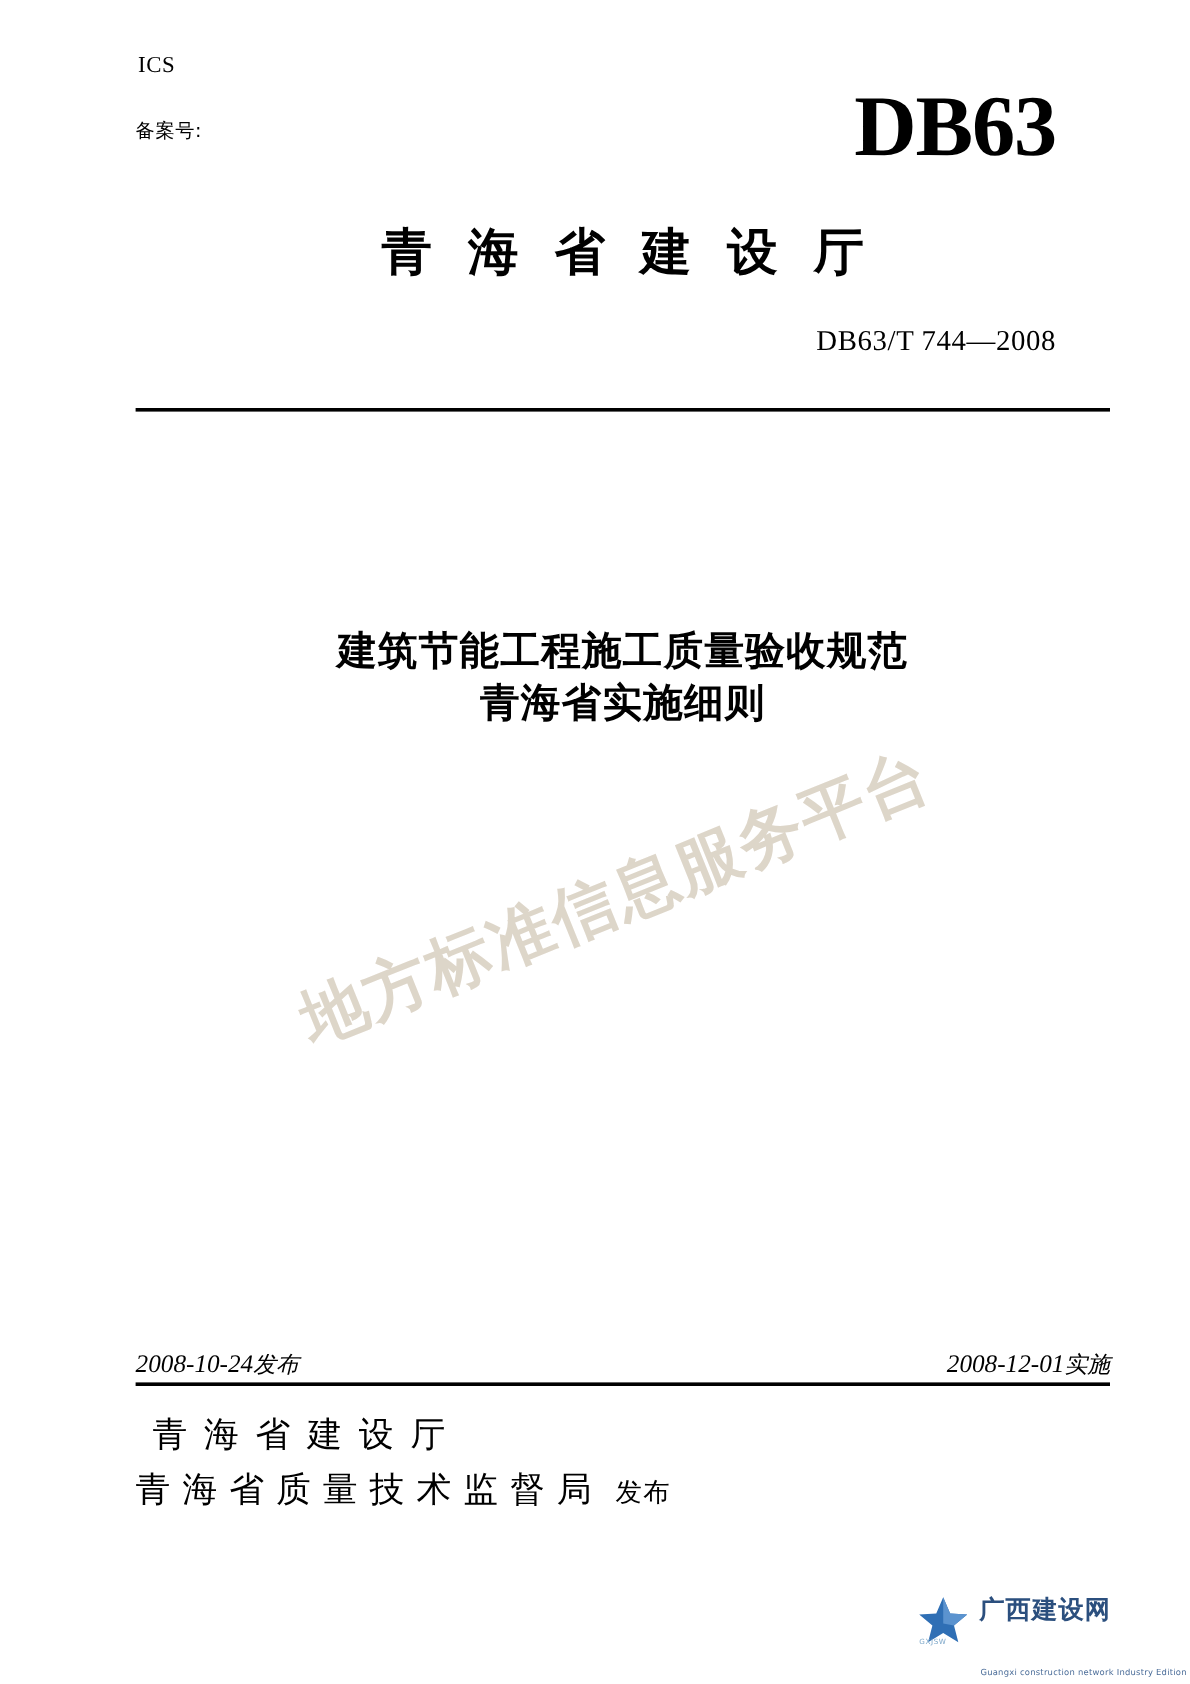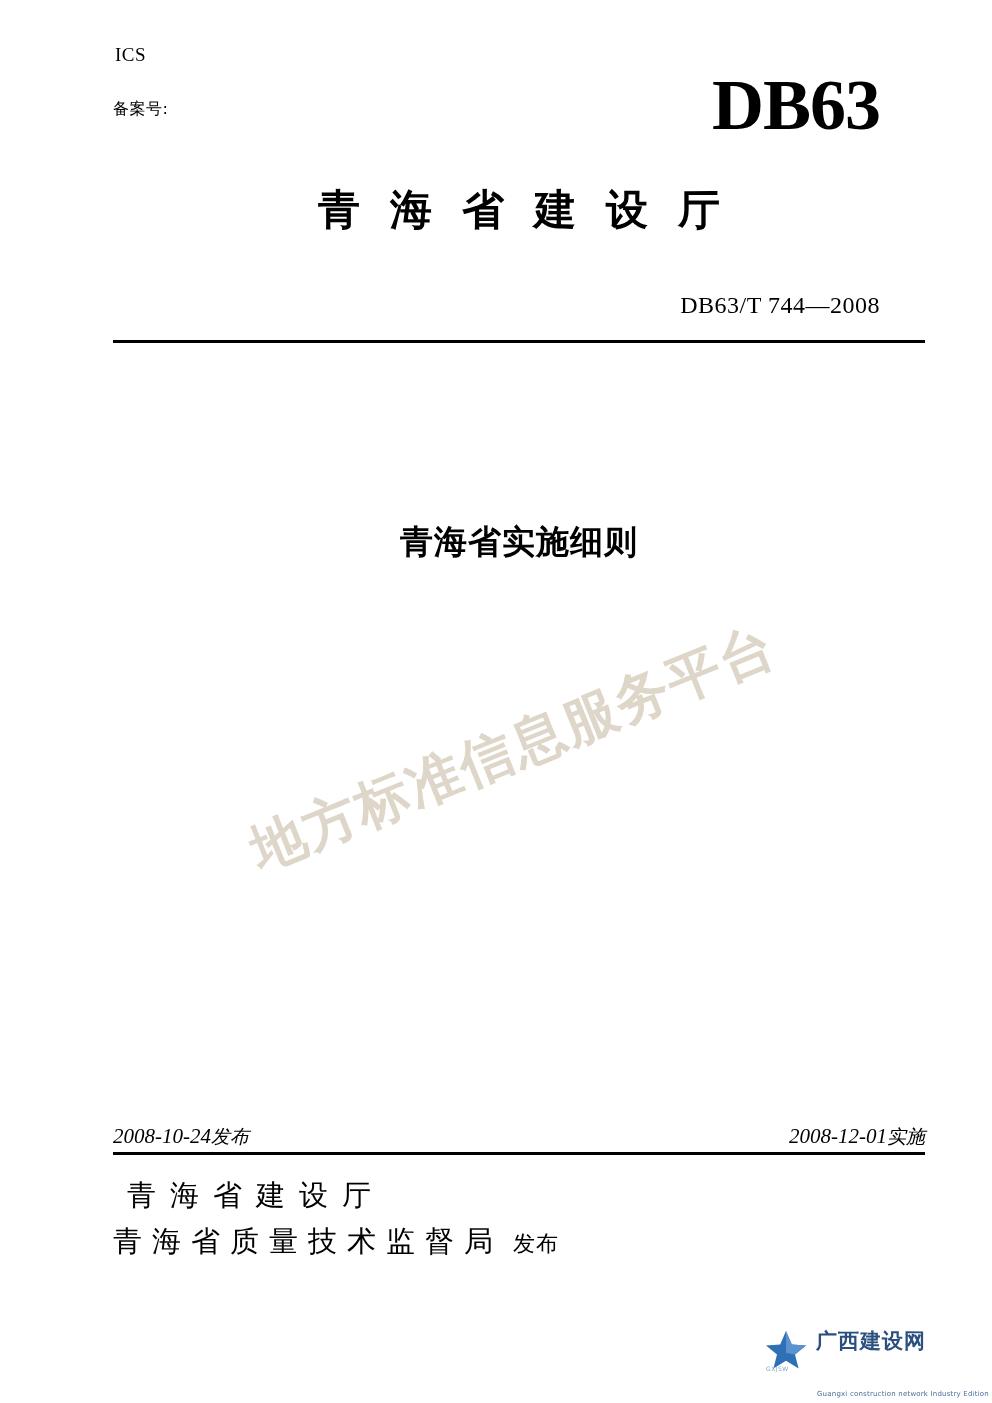--- a/index.html
+++ b/index.html
@@ -66,21 +66,20 @@
     white-space: nowrap;
   }
 
   .std-code {
     position: absolute;
     right: 112px;
     top: 272px;
     font-family: "Liberation Serif", serif;
     font-size: 24px;
     letter-spacing: 0.5px;
-    margin-top: 20px;
   }
 
   .rule-top {
     position: absolute;
     left: 113px;
     top: 340px;
     width: 812px;
     height: 3px;
     background: #000;
   }
@@ -243,20 +242,21 @@
   <div class="filing-no">备案号:</div>
   <div class="db-logo">DB63</div>
 
   <div class="std-title">青海省建设厅</div>
 
   <div class="std-code">DB63/T 744—2008</div>
 
   <div class="rule-top"></div>
 
   <div class="doc-title">
+    <span class="line1">建筑节能工程施工质量验收规范</span>
     <span class="line2">青海省实施细则</span>
   </div>
 
   <div class="watermark">地方标准信息服务平台</div>
 
   <div class="date-row">
     <div class="date-left">
       <span>2008-10-24</span><span class="date-cn">发布</span>
     </div>
     <div class="date-right">

